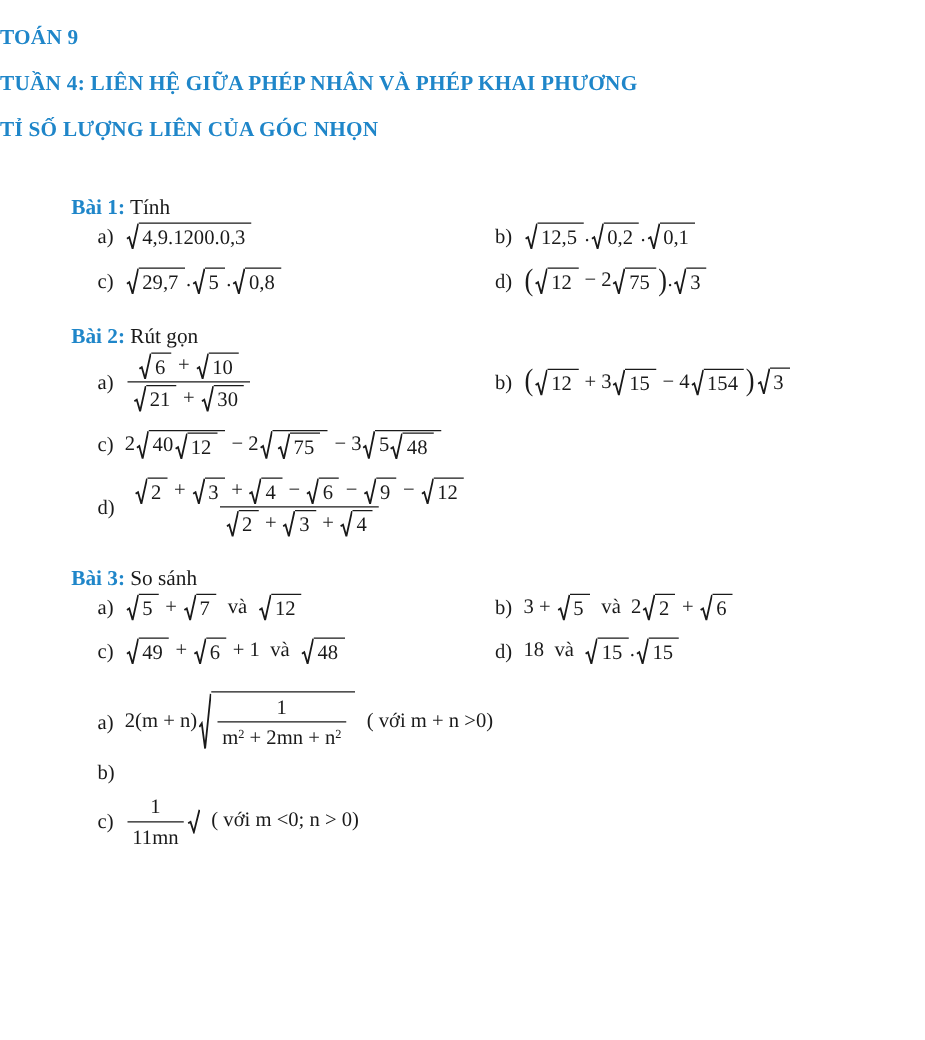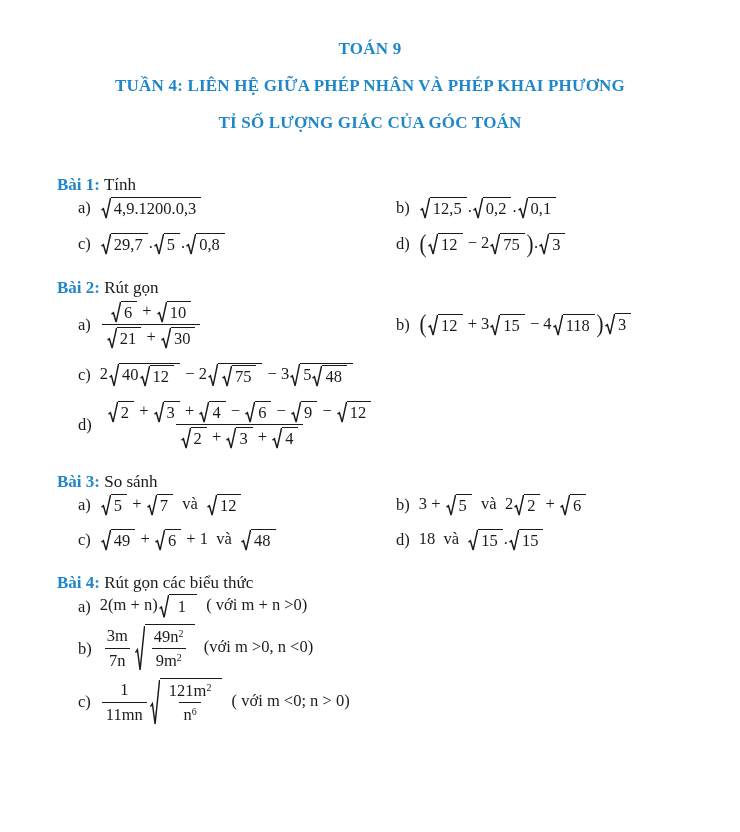--- a/index.html
+++ b/index.html
@@ -3,21 +3,21 @@
 <meta charset="utf-8">
 <style>
   :root { --blue:#1f86c9; --ink:#1a1a1a; }
   html,body { margin:0; padding:0; background:#ffffff; }
   body {
     width:740px; height:832px; overflow:hidden;
     font-family:"Liberation Serif","DejaVu Serif",serif;
     color:var(--ink); font-size:16.5px; line-height:1.3;
   }
   
-  .doc-header { padding-top:38px; text-align:center; }
+  .doc-header { padding-top:19px; }
   .doc-header .hline {
     color:var(--blue); font-weight:bold; font-size:17px;
     margin-bottom:15px; letter-spacing:0.2px;
   }
   
   #problems { padding:0 18px 0 57px; }
   .sec { margin-top:20px; }
   .sec.first { margin-top:40px; }
   .prob-head { margin-bottom:12px; font-size:17px; }
   .prob-label { color:var(--blue); font-weight:bold; }
@@ -49,21 +49,21 @@
   .bp .pp { font-size:1.5em; font-weight:400; line-height:1; transform:scaleX(0.85); }
   .pc { white-space:pre; }
   sup { font-size:0.6em; line-height:0; vertical-align:0.5em; }
 </style>
 </head>
 <body>
 
 <header class="doc-header">
   <div class="hline">TOÁN 9</div>
   <div class="hline">TUẦN 4: LIÊN HỆ GIỮA PHÉP NHÂN VÀ PHÉP KHAI PHƯƠNG</div>
-  <div class="hline">TỈ SỐ LƯỢNG GIÁC CỦA GÓC TOÁN</div>
+  <div class="hline">TỈ SỐ LƯỢNG LIÊN CỦA GÓC NHỌN</div>
 </header>
 
 <main id="problems">
     <section class="sec sec-bai-1 first"><span class="prob-head"><span class="prob-label">Bài 1:</span><span class="prob-title"> Tính</span></span><div class="prob-row cols2">
         <span class="prob-item">
           <span class="item-key">a)</span>
           <span class="math"><span class="sqrt"><span class="radsign"><svg viewBox="0 0 12 24" preserveAspectRatio="none">
                   <path d="M0.6 14 L2.9 12.6 L6.1 22.5 L11.5 1" fill="none" stroke="currentColor" stroke-width="1.45" vector-effect="non-scaling-stroke"></path>
                 </svg></span><span class="radicand">4,9.1200.0,3</span></span></span>
         </span>
@@ -113,21 +113,21 @@
                     </svg></span><span class="radicand">30</span></span></span></span></span>
         </span>
         <span class="prob-item">
           <span class="item-key">b)</span>
           <span class="math"><span class="bp"><span class="pp">(</span><span class="pc"><span class="sqrt"><span class="radsign"><svg viewBox="0 0 12 24" preserveAspectRatio="none">
                       <path d="M0.6 14 L2.9 12.6 L6.1 22.5 L11.5 1" fill="none" stroke="currentColor" stroke-width="1.45" vector-effect="non-scaling-stroke"></path>
                     </svg></span><span class="radicand">12</span></span> + 3<span class="sqrt"><span class="radsign"><svg viewBox="0 0 12 24" preserveAspectRatio="none">
                       <path d="M0.6 14 L2.9 12.6 L6.1 22.5 L11.5 1" fill="none" stroke="currentColor" stroke-width="1.45" vector-effect="non-scaling-stroke"></path>
                     </svg></span><span class="radicand">15</span></span> − 4<span class="sqrt"><span class="radsign"><svg viewBox="0 0 12 24" preserveAspectRatio="none">
                       <path d="M0.6 14 L2.9 12.6 L6.1 22.5 L11.5 1" fill="none" stroke="currentColor" stroke-width="1.45" vector-effect="non-scaling-stroke"></path>
-                    </svg></span><span class="radicand">118</span></span></span><span class="pp">)</span></span><span class="sqrt"><span class="radsign"><svg viewBox="0 0 12 24" preserveAspectRatio="none">
+                    </svg></span><span class="radicand">154</span></span></span><span class="pp">)</span></span><span class="sqrt"><span class="radsign"><svg viewBox="0 0 12 24" preserveAspectRatio="none">
                   <path d="M0.6 14 L2.9 12.6 L6.1 22.5 L11.5 1" fill="none" stroke="currentColor" stroke-width="1.45" vector-effect="non-scaling-stroke"></path>
                 </svg></span><span class="radicand">3</span></span></span>
         </span>
       </div><div class="prob-row">
         <span class="prob-item">
           <span class="item-key">c)</span>
           <span class="math">2<span class="sqrt"><span class="radsign"><svg viewBox="0 0 12 24" preserveAspectRatio="none">
                   <path d="M0.6 14 L2.9 12.6 L6.1 22.5 L11.5 1" fill="none" stroke="currentColor" stroke-width="1.45" vector-effect="non-scaling-stroke"></path>
                 </svg></span><span class="radicand">40<span class="sqrt"><span class="radsign"><svg viewBox="0 0 12 24" preserveAspectRatio="none">
                       <path d="M0.6 14 L2.9 12.6 L6.1 22.5 L11.5 1" fill="none" stroke="currentColor" stroke-width="1.45" vector-effect="non-scaling-stroke"></path>
@@ -199,35 +199,32 @@
         </span>
         <span class="prob-item">
           <span class="item-key">d)</span>
           <span class="math">18  và  <span class="sqrt"><span class="radsign"><svg viewBox="0 0 12 24" preserveAspectRatio="none">
                   <path d="M0.6 14 L2.9 12.6 L6.1 22.5 L11.5 1" fill="none" stroke="currentColor" stroke-width="1.45" vector-effect="non-scaling-stroke"></path>
                 </svg></span><span class="radicand">15</span></span>.<span class="sqrt"><span class="radsign"><svg viewBox="0 0 12 24" preserveAspectRatio="none">
                   <path d="M0.6 14 L2.9 12.6 L6.1 22.5 L11.5 1" fill="none" stroke="currentColor" stroke-width="1.45" vector-effect="non-scaling-stroke"></path>
                 </svg></span><span class="radicand">15</span></span></span>
         </span>
       </div></section>
-    <section class="sec sec-bai-4"><span class="prob-head"><span class="prob-label">Bài 4:</span><span class="prob-title"> Rút gọn các biểu thức</span></span><div class="prob-row">
+    <section class="sec sec-bai-4"><div class="prob-row">
         <span class="prob-item">
           <span class="item-key">a)</span>
           <span class="math">2(m + n)<span class="sqrt"><span class="radsign"><svg viewBox="0 0 12 24" preserveAspectRatio="none">
                   <path d="M0.6 14 L2.9 12.6 L6.1 22.5 L11.5 1" fill="none" stroke="currentColor" stroke-width="1.45" vector-effect="non-scaling-stroke"></path>
-                </svg></span><span class="radicand"><span class="frac"><span class="num">1</span></span></span></span>  ( với m + n &gt;0)</span>
-        </span>
-      </div><div class="prob-row">
-        <span class="prob-item">
-          <span class="item-key">b)</span>
-          <span class="math"><span class="frac"><span class="num">3m</span><span class="den">7n</span></span><span class="sqrt"><span class="radsign"><svg viewBox="0 0 12 24" preserveAspectRatio="none">
-                  <path d="M0.6 14 L2.9 12.6 L6.1 22.5 L11.5 1" fill="none" stroke="currentColor" stroke-width="1.45" vector-effect="non-scaling-stroke"></path>
-                </svg></span><span class="radicand"><span class="frac"><span class="num">49n<sup>2</sup></span><span class="den">9m<sup>2</sup></span></span></span></span>  (với m &gt;0, n &lt;0)</span>
+                </svg></span><span class="radicand"><span class="frac"><span class="num">1</span><span class="den">m<sup>2</sup> + 2mn + n<sup>2</sup></span></span></span></span>  ( với m + n &gt;0)</span>
+        </span>
+      </div><div class="prob-row">
+        <span class="prob-item">
+          <span class="item-key">b)</span>
         </span>
       </div><div class="prob-row">
         <span class="prob-item">
           <span class="item-key">c)</span>
           <span class="math"><span class="frac"><span class="num">1</span><span class="den">11mn</span></span><span class="sqrt"><span class="radsign"><svg viewBox="0 0 12 24" preserveAspectRatio="none">
                   <path d="M0.6 14 L2.9 12.6 L6.1 22.5 L11.5 1" fill="none" stroke="currentColor" stroke-width="1.45" vector-effect="non-scaling-stroke"></path>
-                </svg></span><span class="radicand"><span class="frac"><span class="num">121m<sup>2</sup></span><span class="den">n<sup>6</sup></span></span></span></span>  ( với m &lt;0; n &gt; 0)</span>
+                </svg></span></span>  ( với m &lt;0; n &gt; 0)</span>
         </span>
       </div></section>
   </main>
 
 </body></html>

